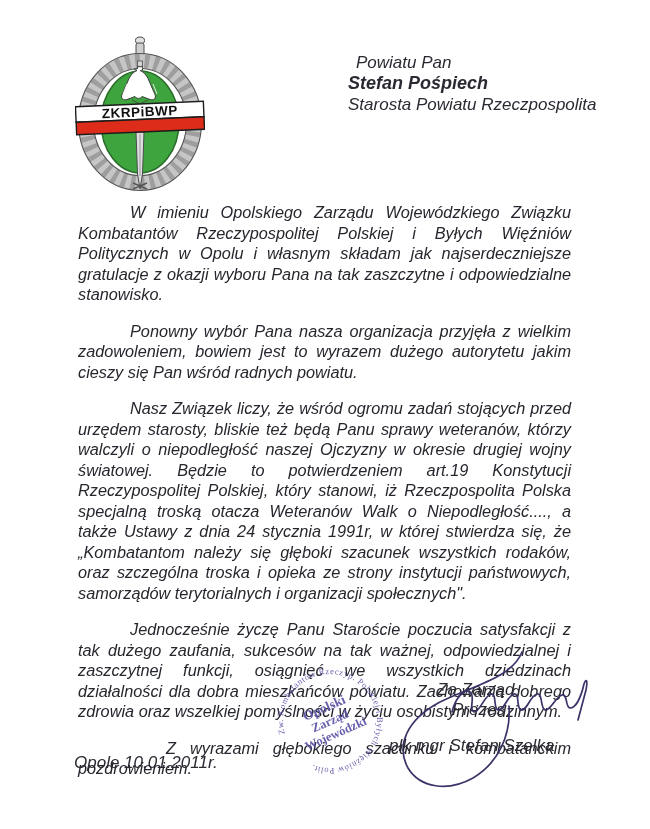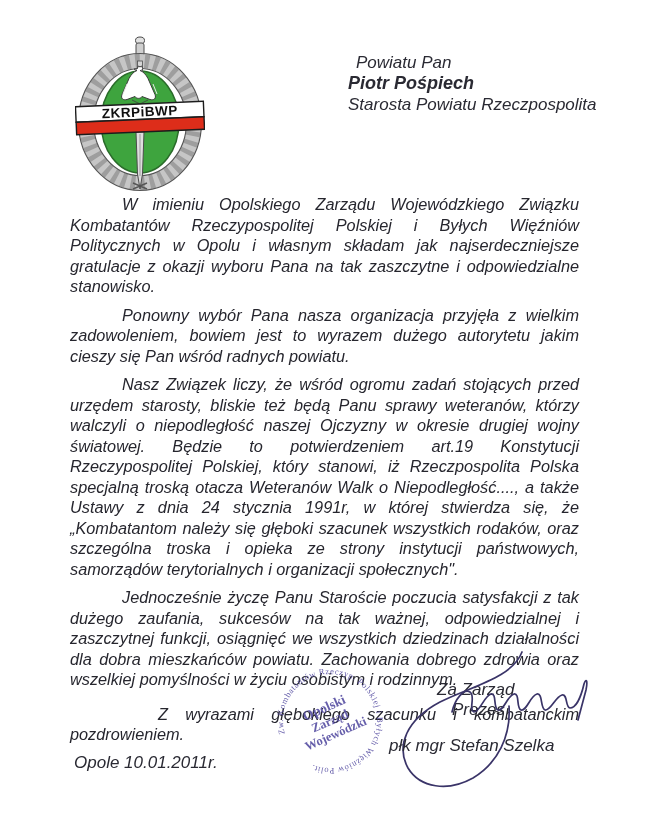--- a/index.html
+++ b/index.html
@@ -17,21 +17,21 @@
   
   .recipient{position:absolute;left:348px;top:52px;font-style:italic;font-size:17px;line-height:21px;color:#2a2a33;}
   .recipient .salut{padding-left:8px;}
   .recipient .rname{font-weight:bold;font-size:18px;}
   
   .body-block{
     position:absolute;left:62px;top:186px;width:525px;
     font-style:italic;font-size:16.3px;line-height:20.5px;
     text-align:justify;color:#26262e;
   }
-  .body-block p{margin:8px;text-indent:52px;font-style:italic;}
+  .body-block p{margin:16px;text-indent:52px;font-style:italic;}
   .body-block p.closing{margin-top:14px;text-indent:88px;}
   
   .stamp{position:absolute;left:270px;top:661px;width:120px;height:120px;opacity:.92;}
   
   .sig-text{position:absolute;font-style:italic;font-size:17px;color:#2a2a33;white-space:nowrap;}
   .sig-behalf{left:437px;top:680px;}
   .sig-role{left:452px;top:700px;}
   .sig-name{left:389px;top:736px;}
   .signature-svg{position:absolute;left:388px;top:640px;width:230px;height:160px;}
   
@@ -67,21 +67,21 @@
 
     <g transform="rotate(-2.5 65 82)">
       <rect x="1" y="68" width="128" height="15.5" fill="#ffffff" stroke="#1c1c1c" stroke-width="1.4"></rect>
       <rect x="1" y="83.5" width="128" height="12.5" fill="#dd2d1a" stroke="#1c1c1c" stroke-width="1.4"></rect>
       <text x="65" y="80.5" text-anchor="middle" font-family="Liberation Sans, DejaVu Sans, sans-serif" font-size="13.5" font-weight="bold" letter-spacing="0.5" fill="#101010">ZKRPiBWP</text>
     </g>
   </svg>
 
   <div class="recipient">
     <div class="salut">Powiatu Pan</div>
-    <div class="rname">Piotr Pośpiech</div>
+    <div class="rname">Stefan Pośpiech</div>
     <div class="rtitle">Starosta Powiatu Rzeczpospolita</div>
   </div>
 
   <div class="body-block">
     <p>W imieniu Opolskiego Zarządu Wojewódzkiego Związku Kombatantów Rzeczypospolitej Polskiej i Byłych Więźniów Politycznych w Opolu i własnym składam jak najserdeczniejsze gratulacje z okazji wyboru Pana na tak zaszczytne i odpowiedzialne stanowisko.</p>
     <p>Ponowny wybór Pana nasza organizacja przyjęła z wielkim zadowoleniem, bowiem jest to wyrazem dużego autorytetu jakim cieszy się Pan wśród radnych powiatu.</p>
     <p>Nasz Związek liczy, że wśród ogromu zadań stojących przed urzędem starosty, bliskie też będą Panu sprawy weteranów, którzy walczyli o niepodległość naszej Ojczyzny w okresie drugiej wojny światowej. Będzie to potwierdzeniem art.19 Konstytucji Rzeczypospolitej Polskiej, który stanowi, iż Rzeczpospolita Polska specjalną troską otacza Weteranów Walk o Niepodległość...., a także Ustawy z dnia 24 stycznia 1991r, w której stwierdza się, że „Kombatantom należy się głęboki szacunek wszystkich rodaków, oraz szczególna troska i opieka ze strony instytucji państwowych, samorządów terytorialnych i organizacji społecznych".</p>
     <p>Jednocześnie życzę Panu Staroście poczucia satysfakcji z tak dużego zaufania, sukcesów na tak ważnej, odpowiedzialnej i zaszczytnej funkcji, osiągnięć we wszystkich dziedzinach działalności dla dobra mieszkańców powiatu. Zachowania dobrego zdrowia oraz wszelkiej pomyślności w życiu osobistym i rodzinnym.</p>
     <p class="closing">Z wyrazami głębokiego szacunku i kombatanckim pozdrowieniem.</p>
   </div>

